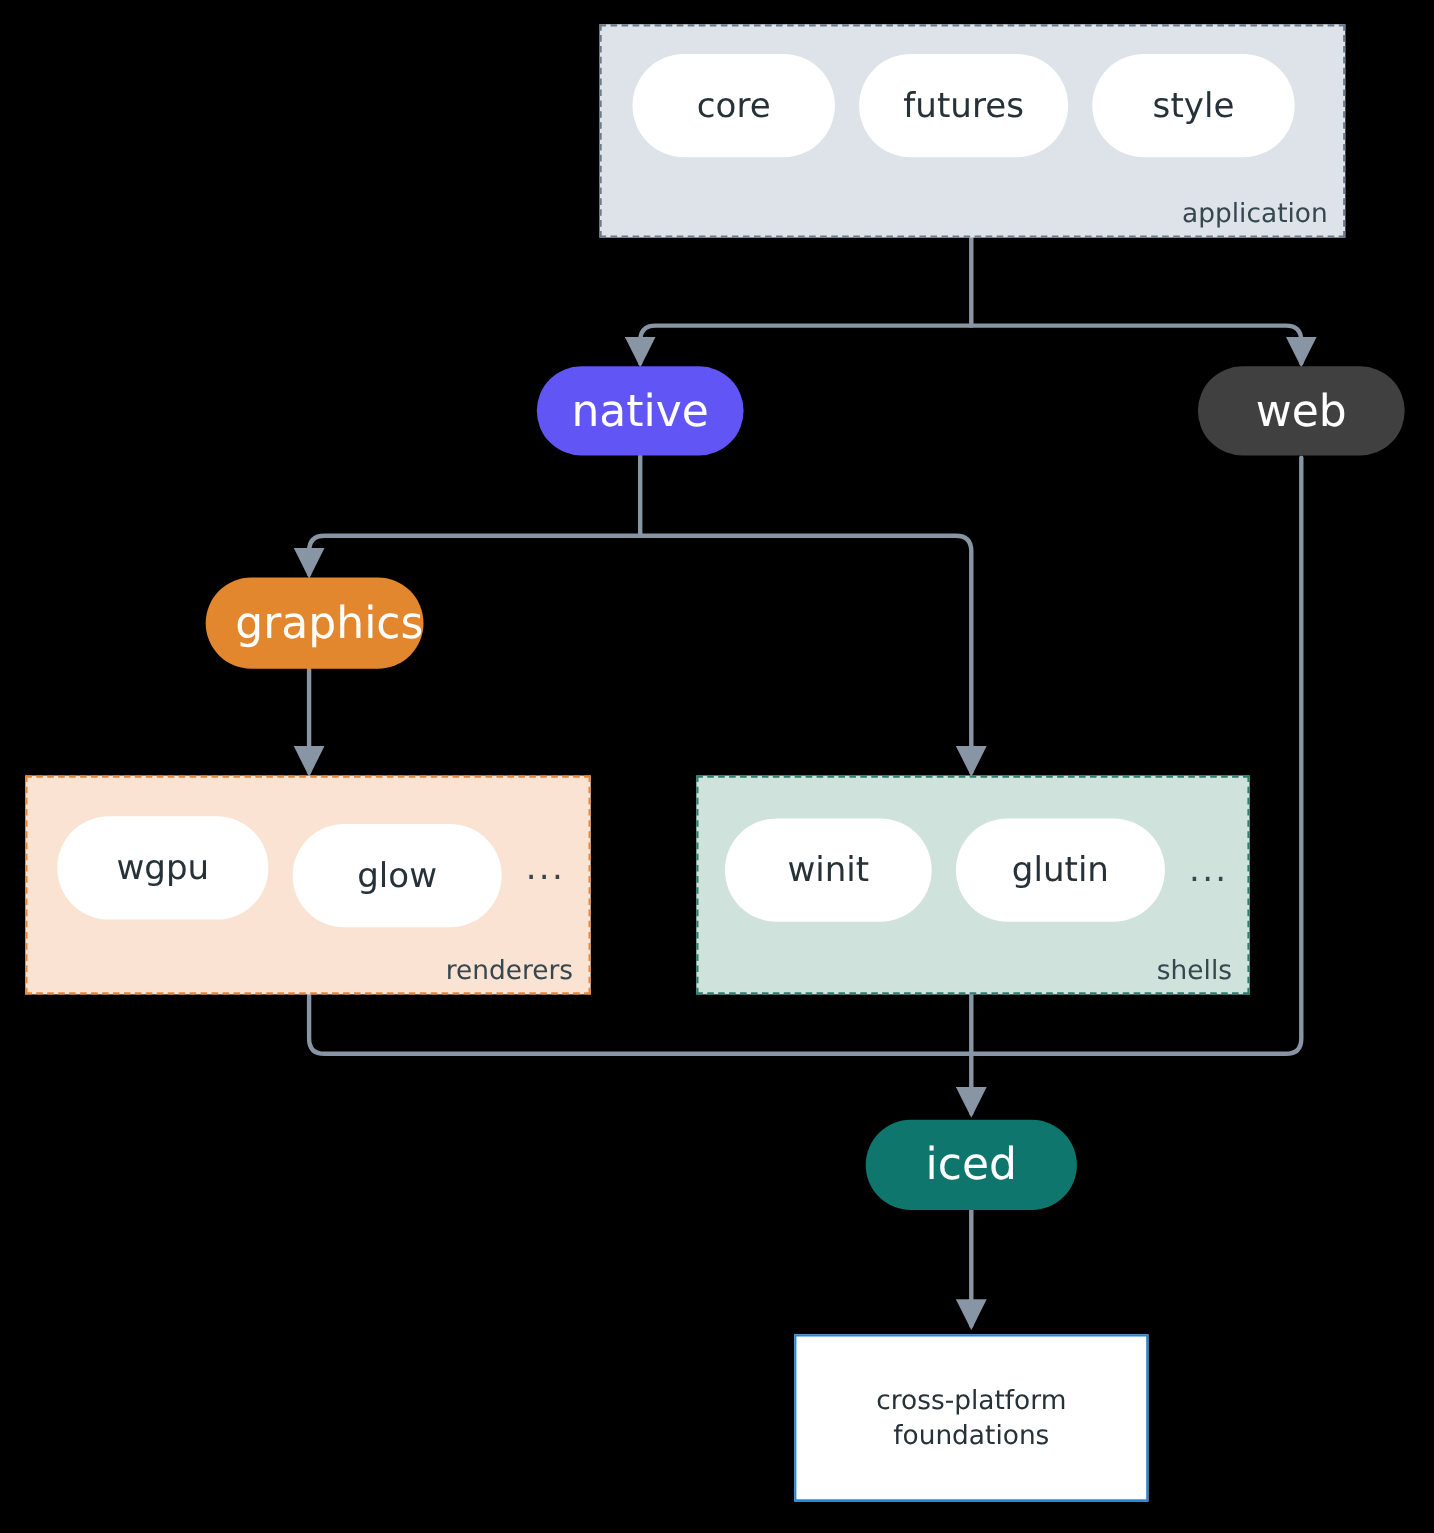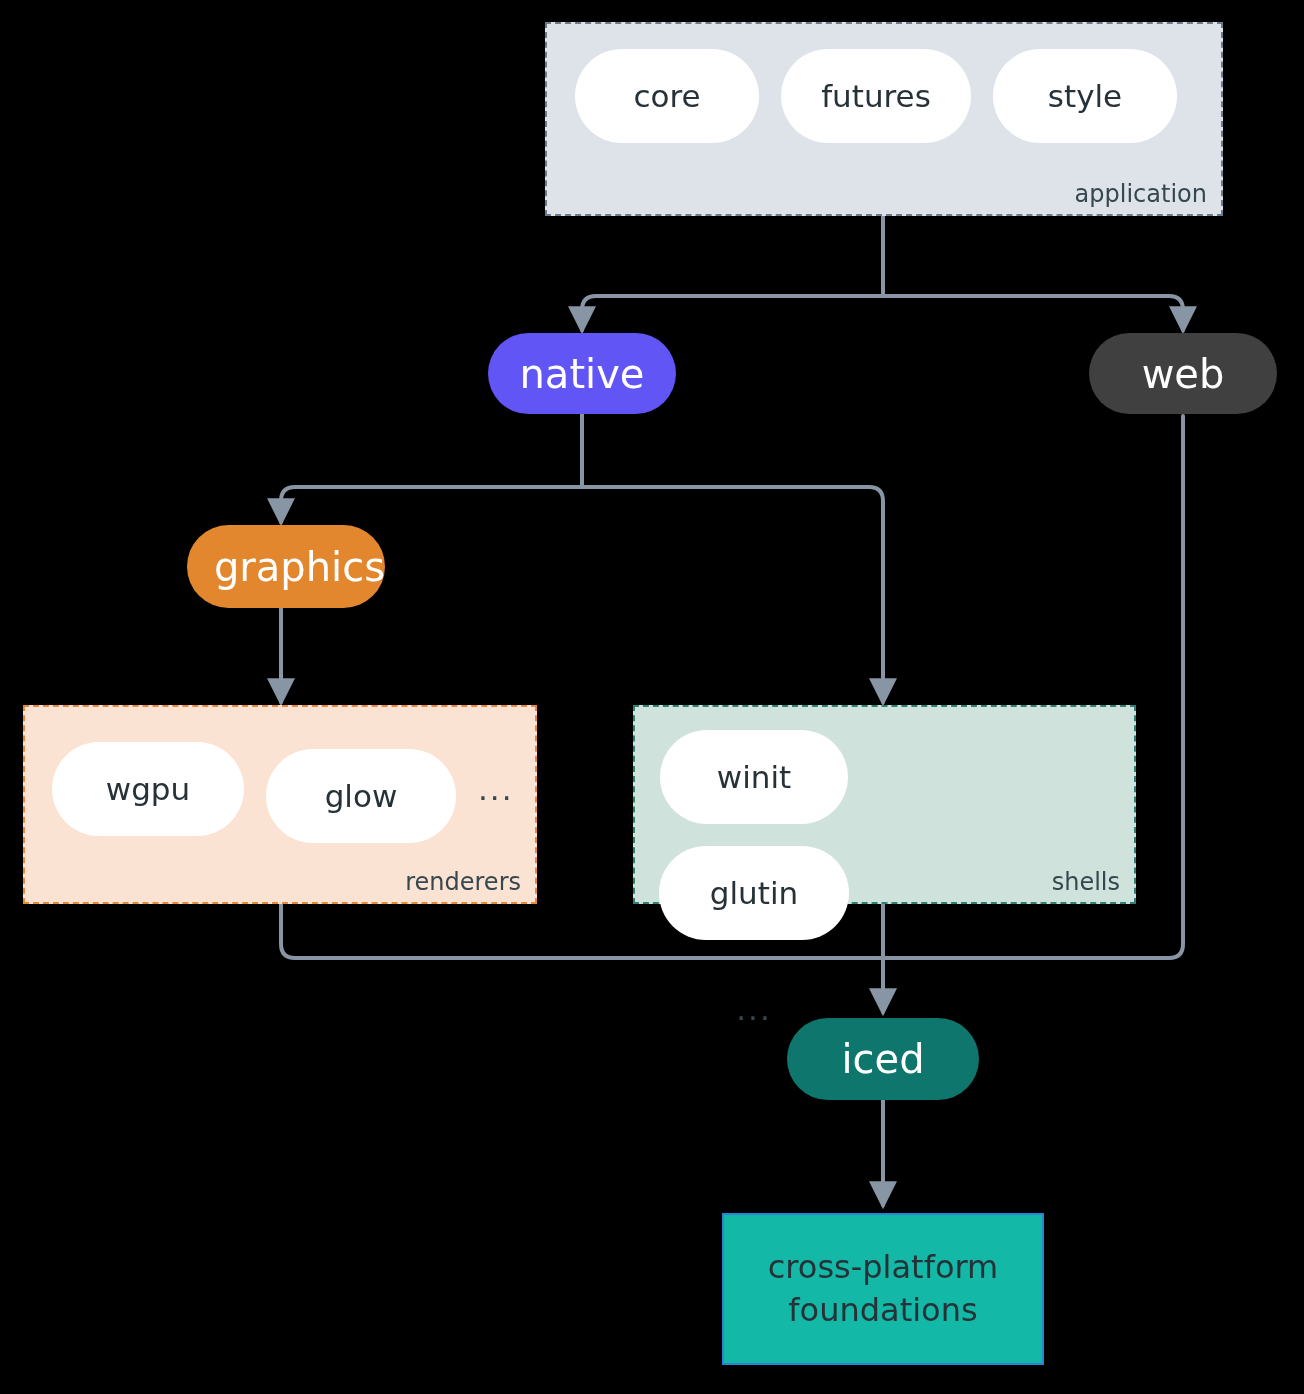--- a/index.html
+++ b/index.html
@@ -100,27 +100,27 @@
     font-size: 40px;
     box-sizing: border-box;
     white-space: nowrap;
   }
 
   
   .rect-box {
     position: absolute;
     box-sizing: border-box;
     border: 2px solid #2785d5;
-    background: #14b8a6;
+    background: #ffffff;
     color: #263238;
     display: flex;
     flex-direction: column;
     align-items: center;
     justify-content: center;
-    font-size: 32px;
+    font-size: 24px;
     line-height: 1.35;
     text-align: center;
   }
 </style>
 </head>
 <body>
 
 <div id="stage">
 
   <svg id="edges" viewBox="0 0 1304 1394" width="1304" height="1394">
@@ -194,21 +194,21 @@
         <div class="chip" style="width:190px;margin-top:14px;">
           <span>glow</span>
         </div>
         <div class="ellipsis">...</div>
       </div>
       <div class="group-label">renderers</div>
     </div>
 
     <div class="group" style="left:633px; top:705px; width:503px; height:199px;
                 background:#cfe2dc; border-color:#2f8073;">
-      <div class="group-items" style="left:24px; top:23px;flex-direction:column;">
+      <div class="group-items" style="left:24px; top:37px;">
         <div class="chip" style="width:188px;">
           <span>winit</span>
         </div>
         <div class="chip" style="width:190px;">
           <span>glutin</span>
         </div>
         <div class="ellipsis">...</div>
       </div>
       <div class="group-label">shells</div>
     </div>

